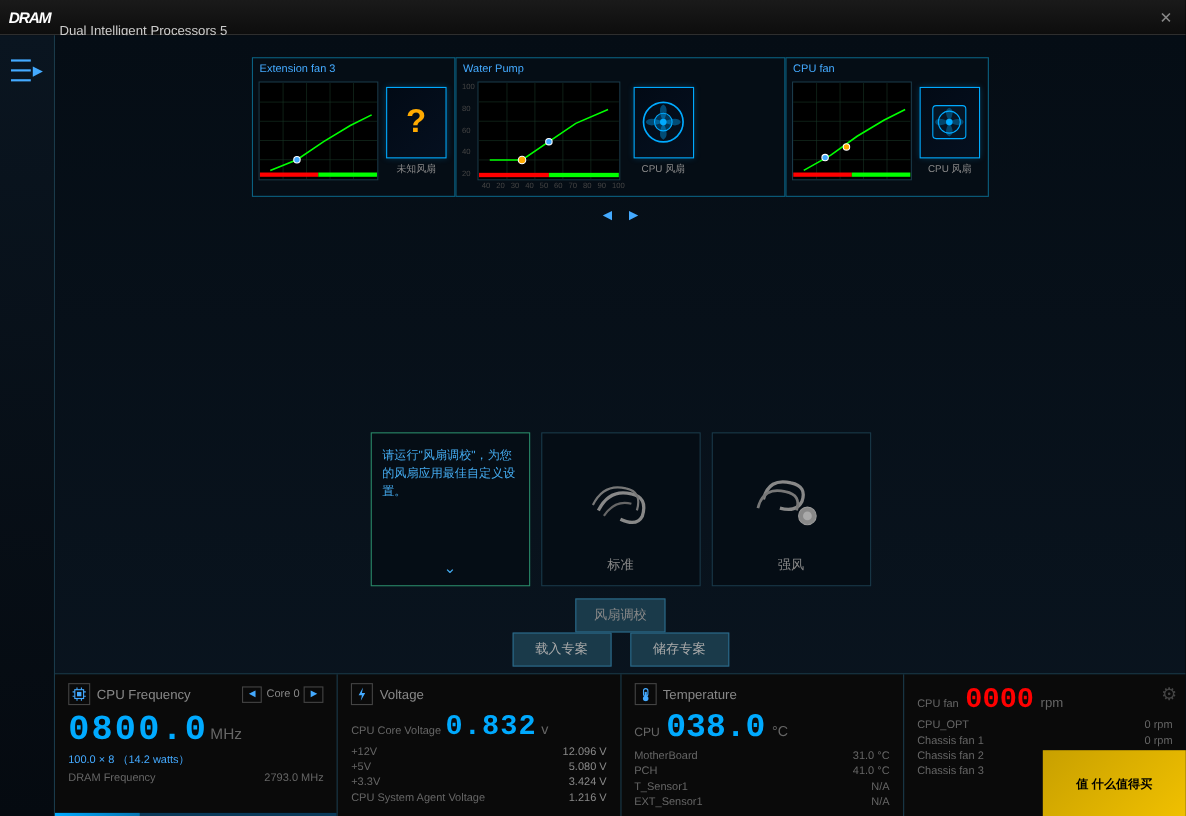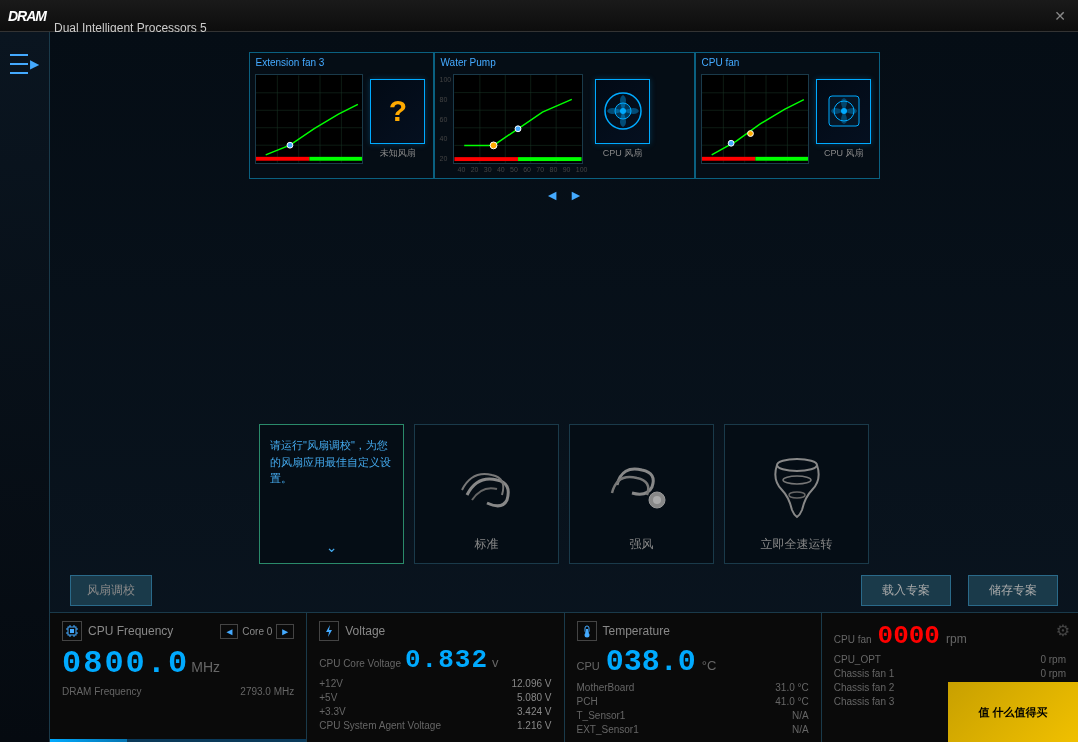--- a/index.html
+++ b/index.html
@@ -102,21 +102,21 @@
     }
 
     .fan-card {
       border: 1px solid #0a6080;
       background: #050d15;
       padding: 5px;
       position: relative;
       width: 185px;
     }
     .fan-card.large {
-      width: 261px;
+      width: 300px;
     }
     .fan-card-label {
       color: #4af;
       font-size: 10px;
       margin-bottom: 4px;
       position: absolute;
       top: 4px;
       left: 6px;
     }
     .fan-card-inner {
@@ -224,20 +224,21 @@
       text-align: center;
       margin-top: auto;
     }
 
     
     .bottom-controls {
       display: flex;
       justify-content: space-between;
       align-items: center;
       padding: 6px 20px;
+      flex-direction: column;
     }
     .btn-calibrate {
       background: #1a3a4a;
       border: 1px solid #2a6a8a;
       color: #888;
       font-size: 12px;
       padding: 6px 16px;
       cursor: pointer;
     }
     .btn-right-group {
@@ -659,32 +660,20 @@
 
             <path d="M15,40 Q20,20 40,25 Q55,28 50,42 Q45,52 30,48" fill="none" stroke="#888" stroke-width="3"></path>
             <path d="M10,48 Q15,28 35,33 Q50,36 45,50" fill="none" stroke="#777" stroke-width="2.5"></path>
             <circle cx="55" cy="55" r="8" fill="#888" stroke="#999" stroke-width="1"></circle>
             <circle cx="55" cy="55" r="4" fill="#aaa"></circle>
           </svg>
         </div>
         <span class="fan-mode-label">强风</span>
       </div>
 
-      <div class="fan-mode-card">
-        <div class="fan-mode-icon">
-          <svg width="80" height="80" viewBox="0 0 80 80">
-
-            <ellipse cx="40" cy="20" rx="20" ry="6" fill="none" stroke="#888" stroke-width="2"></ellipse>
-            <path d="M20,20 Q15,35 25,45 Q32,52 35,65 Q37,70 40,72 Q43,70 45,65 Q48,52 55,45 Q65,35 60,20" fill="none" stroke="#888" stroke-width="2"></path>
-            <ellipse cx="40" cy="35" rx="14" ry="4" fill="none" stroke="#777" stroke-width="1.5"></ellipse>
-            <ellipse cx="40" cy="50" rx="8" ry="3" fill="none" stroke="#666" stroke-width="1.5"></ellipse>
-          </svg>
-        </div>
-        <span class="fan-mode-label">立即全速运转</span>
-      </div>
 
     </div>
 
     <div class="bottom-controls">
       <button class="btn-calibrate">风扇调校</button>
       <div class="btn-right-group">
         <button class="btn-load">载入专案</button>
         <button class="btn-save">储存专案</button>
       </div>
     </div>
@@ -711,20 +700,21 @@
           <div class="cpu-freq-nav">
             <button style="background:none;border:1px solid #444;color:#4af;font-size:10px;cursor:pointer;padding:1px 3px;">◄</button>
             <span class="cpu-core-label">Core 0</span>
             <button style="background:none;border:1px solid #444;color:#4af;font-size:10px;cursor:pointer;padding:1px 3px;">►</button>
           </div>
         </div>
         <div style="display:flex;align-items:baseline;">
           <span class="big-value">0800.0</span>
           <span class="big-value-unit">MHz</span>
         </div>
+        <div class="sub-info">100.0 × 8  （14.2  watts）</div>
         <div class="dram-row">
           <span>DRAM Frequency</span>
           <span>2793.0 MHz</span>
         </div>
         <div class="progress-bar-container">
           <div class="progress-bar-fill" style="width:30%;"></div>
         </div>
       </div>
 
       <div class="status-section">

